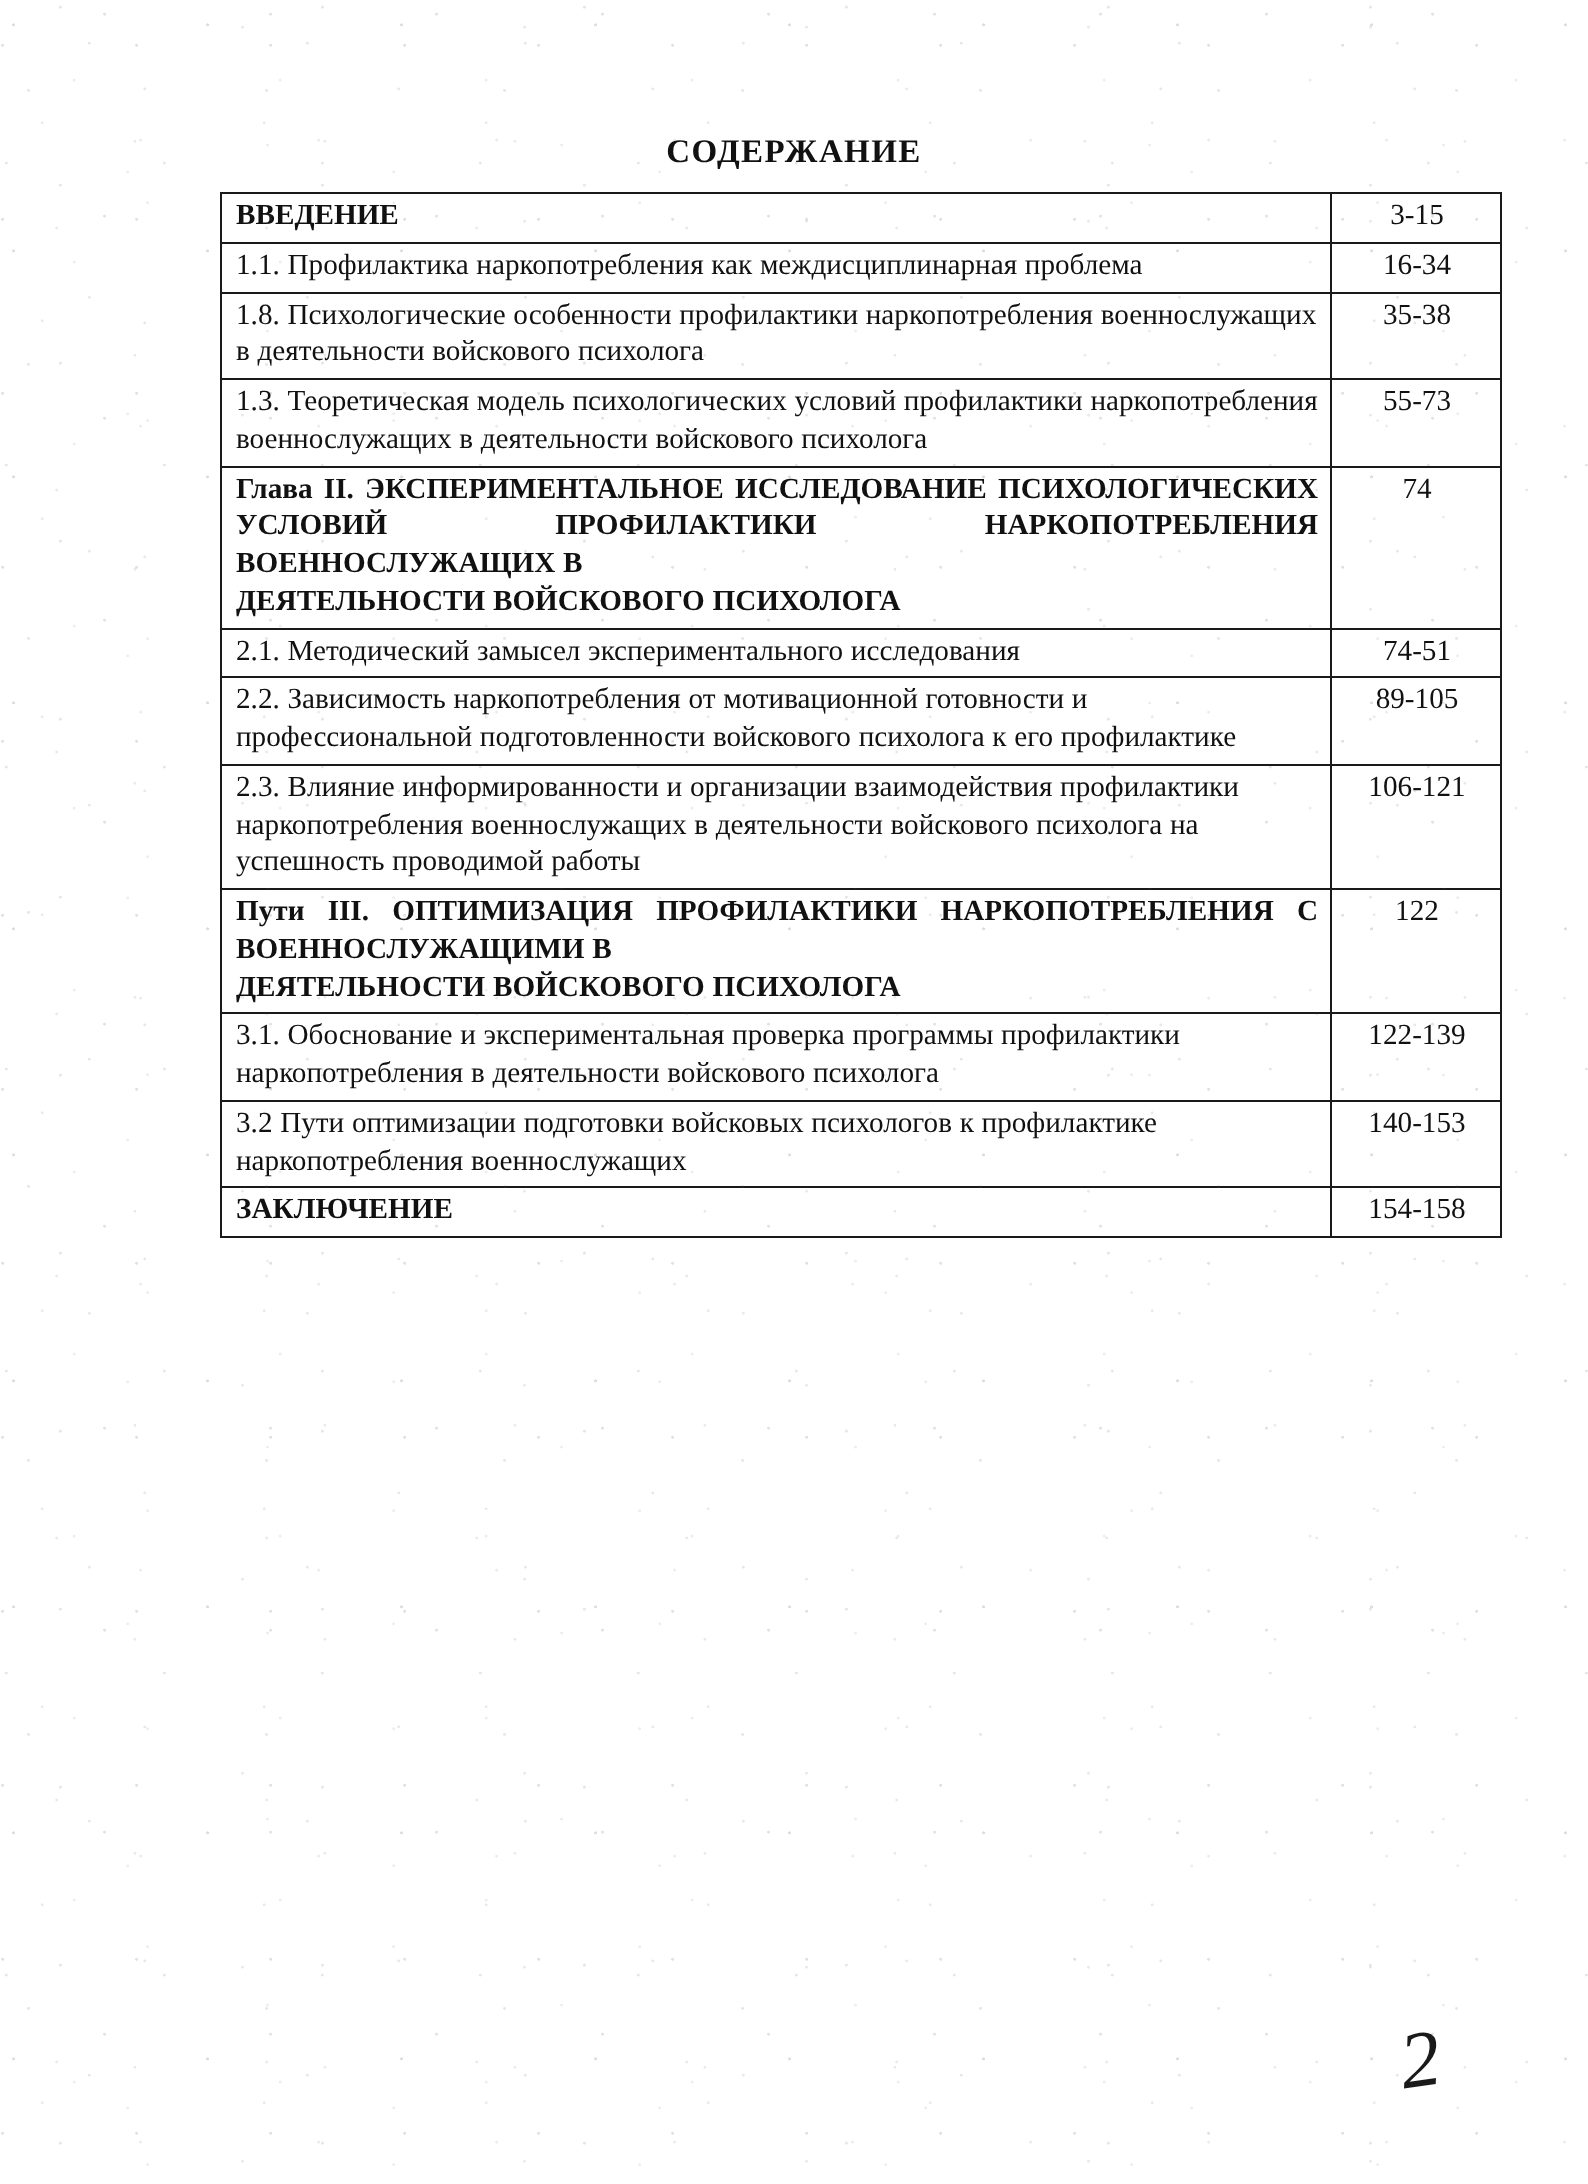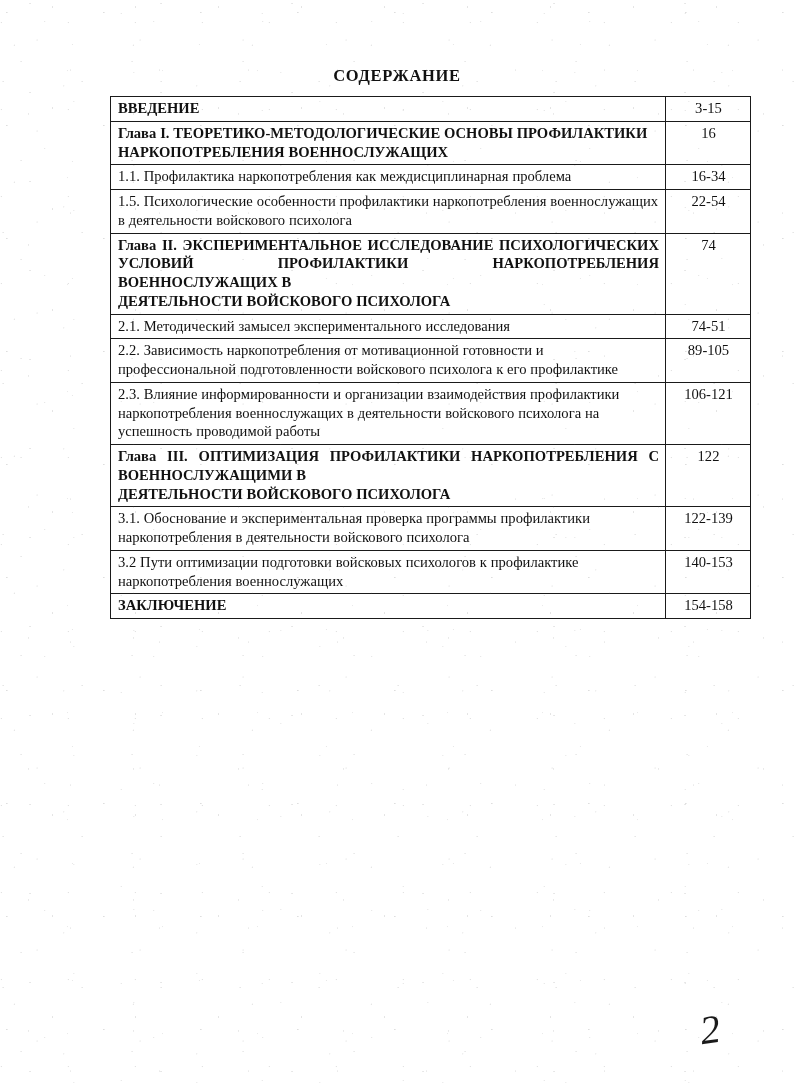--- a/index.html
+++ b/index.html
@@ -138,35 +138,35 @@
       <col class="col-title">
       <col class="col-pages">
     </colgroup>
     <tbody>
 
       <tr class="row-major">
         <td class="cell-title">ВВЕДЕНИЕ</td>
         <td class="col-pages cell-pages">3-15</td>
       </tr>
 
-      <tr class="row-major">
-        <td class="cell-title tall-pad">Глава I. ТЕОРЕТИКО-МЕТОДОЛОГИЧЕСКИЕ ОСНОВЫ ПРОФИЛАКТИКИ НАРКОПОТРЕБЛЕНИЯ ВОЕННОСЛУЖАЩИХ</td>
-        <td class="col-pages cell-pages">16</td>
-      </tr>
 
       <tr class="row-sub">
         <td class="cell-title">1.1. Профилактика наркопотребления как междисциплинарная проблема</td>
         <td class="col-pages cell-pages">16-34</td>
       </tr>
 
       <tr class="row-sub">
-        <td class="cell-title">1.5. Психологические особенности профилактики наркопотребления военнослужащих в деятельности войскового психолога</td>
-        <td class="col-pages cell-pages">22-54</td>
-      </tr>
-
+        <td class="cell-title">1.8. Психологические особенности профилактики наркопотребления военнослужащих в деятельности войскового психолога</td>
+        <td class="col-pages cell-pages">35-38</td>
+      </tr>
+
+      <tr class="row-sub">
+        <td class="cell-title tall-pad-sm">1.3. Теоретическая модель психологических условий профилактики наркопотребления военнослужащих в деятельности войскового психолога</td>
+        <td class="col-pages cell-pages">55-73</td>
+      </tr>
 
       <tr class="justified">
         <td class="cell-title tall-pad">
           <span>Глава II. ЭКСПЕРИМЕНТАЛЬНОЕ ИССЛЕДОВАНИЕ ПСИХОЛОГИЧЕСКИХ УСЛОВИЙ ПРОФИЛАКТИКИ НАРКОПОТРЕБЛЕНИЯ ВОЕННОСЛУЖАЩИХ В</span>
           <span class="lastline">ДЕЯТЕЛЬНОСТИ ВОЙСКОВОГО ПСИХОЛОГА</span>
         </td>
         <td class="col-pages cell-pages">74</td>
       </tr>
 
       <tr class="row-sub">
@@ -179,21 +179,21 @@
         <td class="col-pages cell-pages">89-105</td>
       </tr>
 
       <tr class="row-sub">
         <td class="cell-title tall-pad-sm">2.3. Влияние информированности и организации взаимодействия профилактики наркопотребления военнослужащих в деятельности войскового психолога на успешность проводимой работы</td>
         <td class="col-pages cell-pages">106-121</td>
       </tr>
 
       <tr class="justified">
         <td class="cell-title tall-pad">
-          <span>Глава III. ОПТИМИЗАЦИЯ ПРОФИЛАКТИКИ НАРКОПОТРЕБЛЕНИЯ С ВОЕННОСЛУЖАЩИМИ В</span>
+          <span>Пути III. ОПТИМИЗАЦИЯ ПРОФИЛАКТИКИ НАРКОПОТРЕБЛЕНИЯ С ВОЕННОСЛУЖАЩИМИ В</span>
           <span class="lastline">ДЕЯТЕЛЬНОСТИ ВОЙСКОВОГО ПСИХОЛОГА</span>
         </td>
         <td class="col-pages cell-pages">122</td>
       </tr>
 
       <tr class="row-sub">
         <td class="cell-title">3.1. Обоснование и экспериментальная проверка программы профилактики наркопотребления в деятельности войскового психолога</td>
         <td class="col-pages cell-pages">122-139</td>
       </tr>
 

